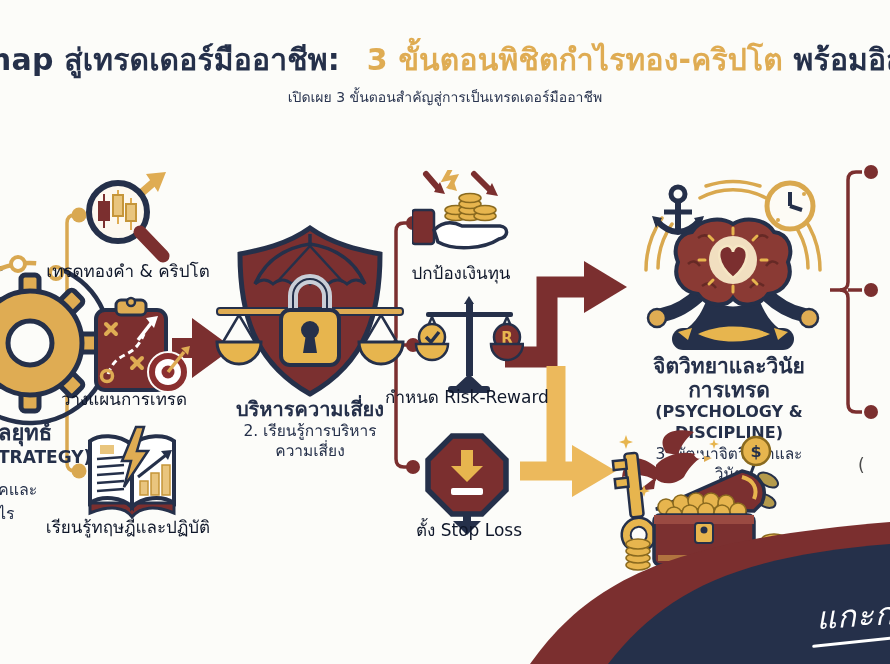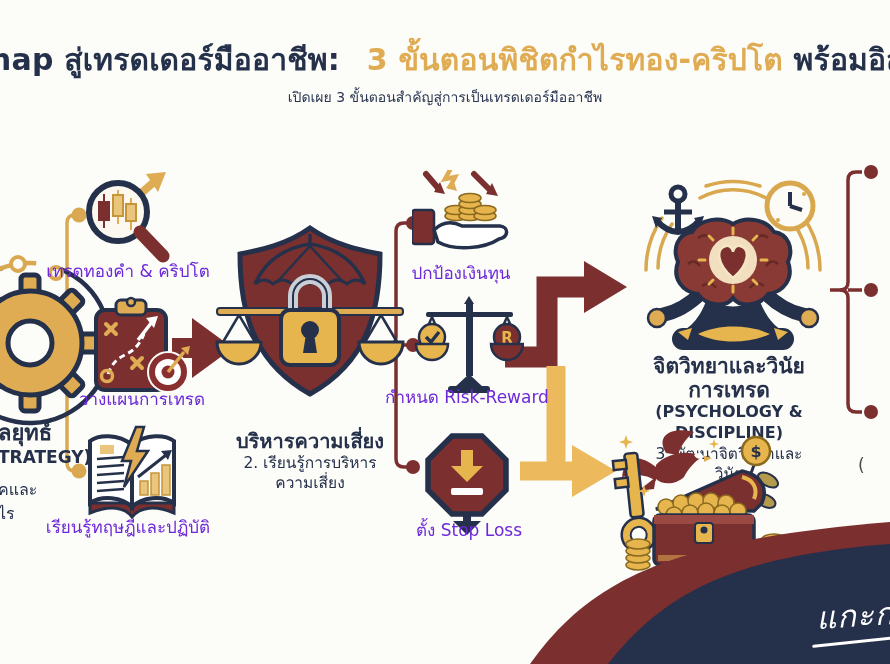--- a/index.html
+++ b/index.html
@@ -13,21 +13,21 @@
     position:absolute;top:36px;left:-20px;white-space:nowrap;
     font-size:30px;font-weight:700;letter-spacing:.2px;color:#25304A;
   }
   .title .gold{color:#DFAC53;margin-left:16px;}
   .subtitle{
     position:absolute;top:86px;left:0;width:890px;text-align:center;
     font-size:14px;color:#2A3550;
   }
   .lbl{
     position:absolute;transform:translateX(-50%);text-align:center;
-    font-size:17px;color:#6d28d9;white-space:nowrap;line-height:1.25;
+    font-size:17px;color:#0f172a;white-space:nowrap;line-height:1.25;
   }
   .b{font-weight:700;}
   .frag{position:absolute;left:-2px;color:#25304A;white-space:nowrap;}
   .stepblock{position:absolute;transform:translateX(-50%);text-align:center;color:#25304A;}
   .stepblock .h{font-size:20px;font-weight:700;line-height:1.15;}
   .stepblock .en{font-size:16px;font-weight:700;line-height:1.3;}
   .stepblock .d{font-size:15.5px;line-height:1.3;}
   svg{position:absolute;display:block;}
   .logo{
     position:absolute;left:816px;top:590px;color:#FFFFFF;
@@ -143,21 +143,21 @@
   <path d="M20,78 C30,52 44,66 56,38" stroke="#FFFFFF" stroke-width="3" fill="none" stroke-dasharray="6 4"></path>
   <line x1="50" y1="44" x2="64" y2="26" stroke="#FFFFFF" stroke-width="3.5"></line>
   <polygon points="58,22 70,20 66,32" fill="#FFFFFF"></polygon>
   <circle cx="19" cy="80" r="5.5" fill="none" stroke="#DFAC53" stroke-width="3.5"></circle>
   <circle cx="80" cy="76" r="20" fill="#8A2F2F" stroke="#FCFCF9" stroke-width="2"></circle>
   <circle cx="80" cy="76" r="13" fill="#FFFFFF"></circle>
   <circle cx="80" cy="76" r="6.5" fill="#8A2F2F"></circle>
   <line x1="80" y1="76" x2="96" y2="56" stroke="#DFAC53" stroke-width="3.5"></line>
   <polygon points="93,52 102,50 100,59" fill="#DFAC53"></polygon>
 </svg>
-<div class="lbl" style="left:142px;top:389px;">วางแผนการเทรด</div>
+<div class="lbl" style="left:124px;top:389px;">วางแผนการเทรด</div>
 
 <svg width="110" height="100" viewBox="0 0 110 100" style="left:80px;top:425px;">
   <path d="M10,78 L10,88 C30,80 45,82 52,92 C60,82 75,80 94,88 L94,78 Z" fill="#7B2F2F" stroke="#25304A" stroke-width="3"></path>
   <path d="M52,20 C38,8 18,10 10,16 L10,78 C22,70 42,72 52,82 Z" fill="#FFFFFF" stroke="#25304A" stroke-width="4"></path>
   <path d="M52,20 C66,8 86,10 94,16 L94,78 C82,70 62,72 52,82 Z" fill="#FFFFFF" stroke="#25304A" stroke-width="4"></path>
   <g stroke="#25304A" stroke-width="2.5">
     <line x1="17" y1="34" x2="44" y2="32"></line>
       <line x1="17" y1="42" x2="44" y2="40"></line>
     <line x1="17" y1="50" x2="44" y2="48"></line>
       <line x1="17" y1="58" x2="44" y2="56"></line>
@@ -191,21 +191,21 @@
   </g>
   <path d="M2,120 A22,22 0 0 0 46,120 Z" fill="#E7B54E" stroke="#25304A" stroke-width="3"></path>
   <path d="M144,120 A22,22 0 0 0 188,120 Z" fill="#E7B54E" stroke="#25304A" stroke-width="3"></path>
   <path d="M78,90 V74 A17,17 0 0 1 112,74 V90" fill="none" stroke="#C9CED7" stroke-width="10"></path>
   <path d="M78,90 V74 A17,17 0 0 1 112,74 V90" fill="none" stroke="#25304A" stroke-width="2"></path>
   <rect x="66" y="88" width="58" height="55" rx="9" fill="#E7B54E" stroke="#25304A" stroke-width="4"></rect>
   <circle cx="95" cy="108" r="9" fill="#25304A"></circle>
   <path d="M91,112 L88,131 H102 L99,112 Z" fill="#25304A"></path>
 </svg>
 
-<div class="stepblock" style="left:310px;top:398px;margin-top:32px;">
+<div class="stepblock" style="left:310px;top:398px;">
   <div class="h">บริหารความเสี่ยง</div>
   <div class="d">2. เรียนรู้การบริหาร</div>
   <div class="d">ความเสี่ยง</div>
 </div>
 
 <svg width="110" height="100" viewBox="0 0 110 100" style="left:412px;top:170px;">
   <g stroke-linecap="round">
     <line x1="14" y1="4" x2="26" y2="18" stroke="#7B2F2F" stroke-width="6"></line>
     <polygon points="22,22 33,24 28,12" fill="#7B2F2F"></polygon>
     <path d="M38,0 L33,9 L43,7 L38,17" stroke="#DFAC53" stroke-width="4.5" fill="none"></path>

